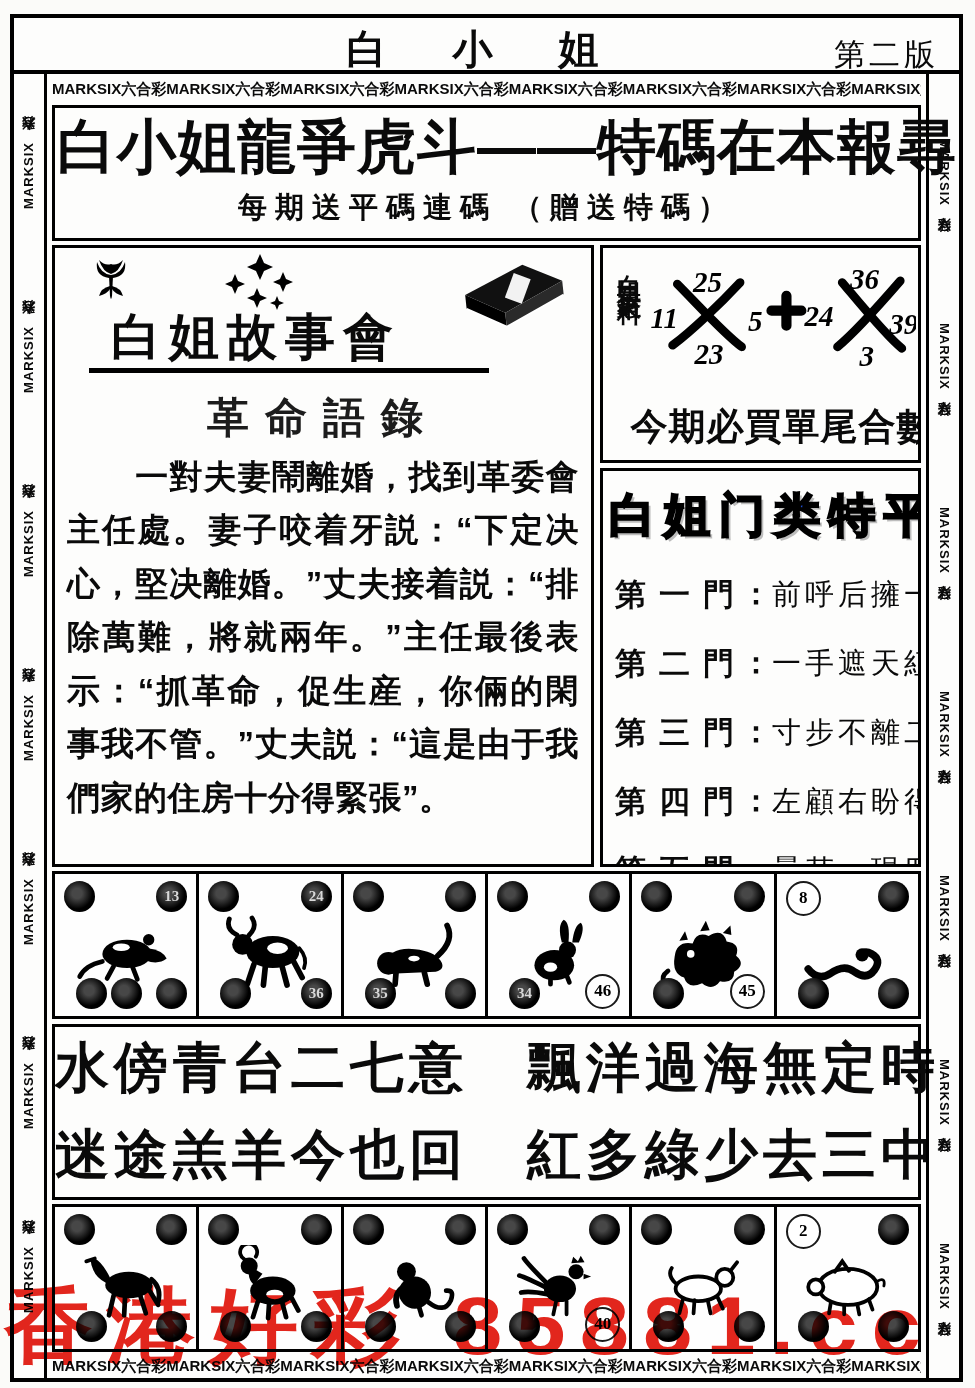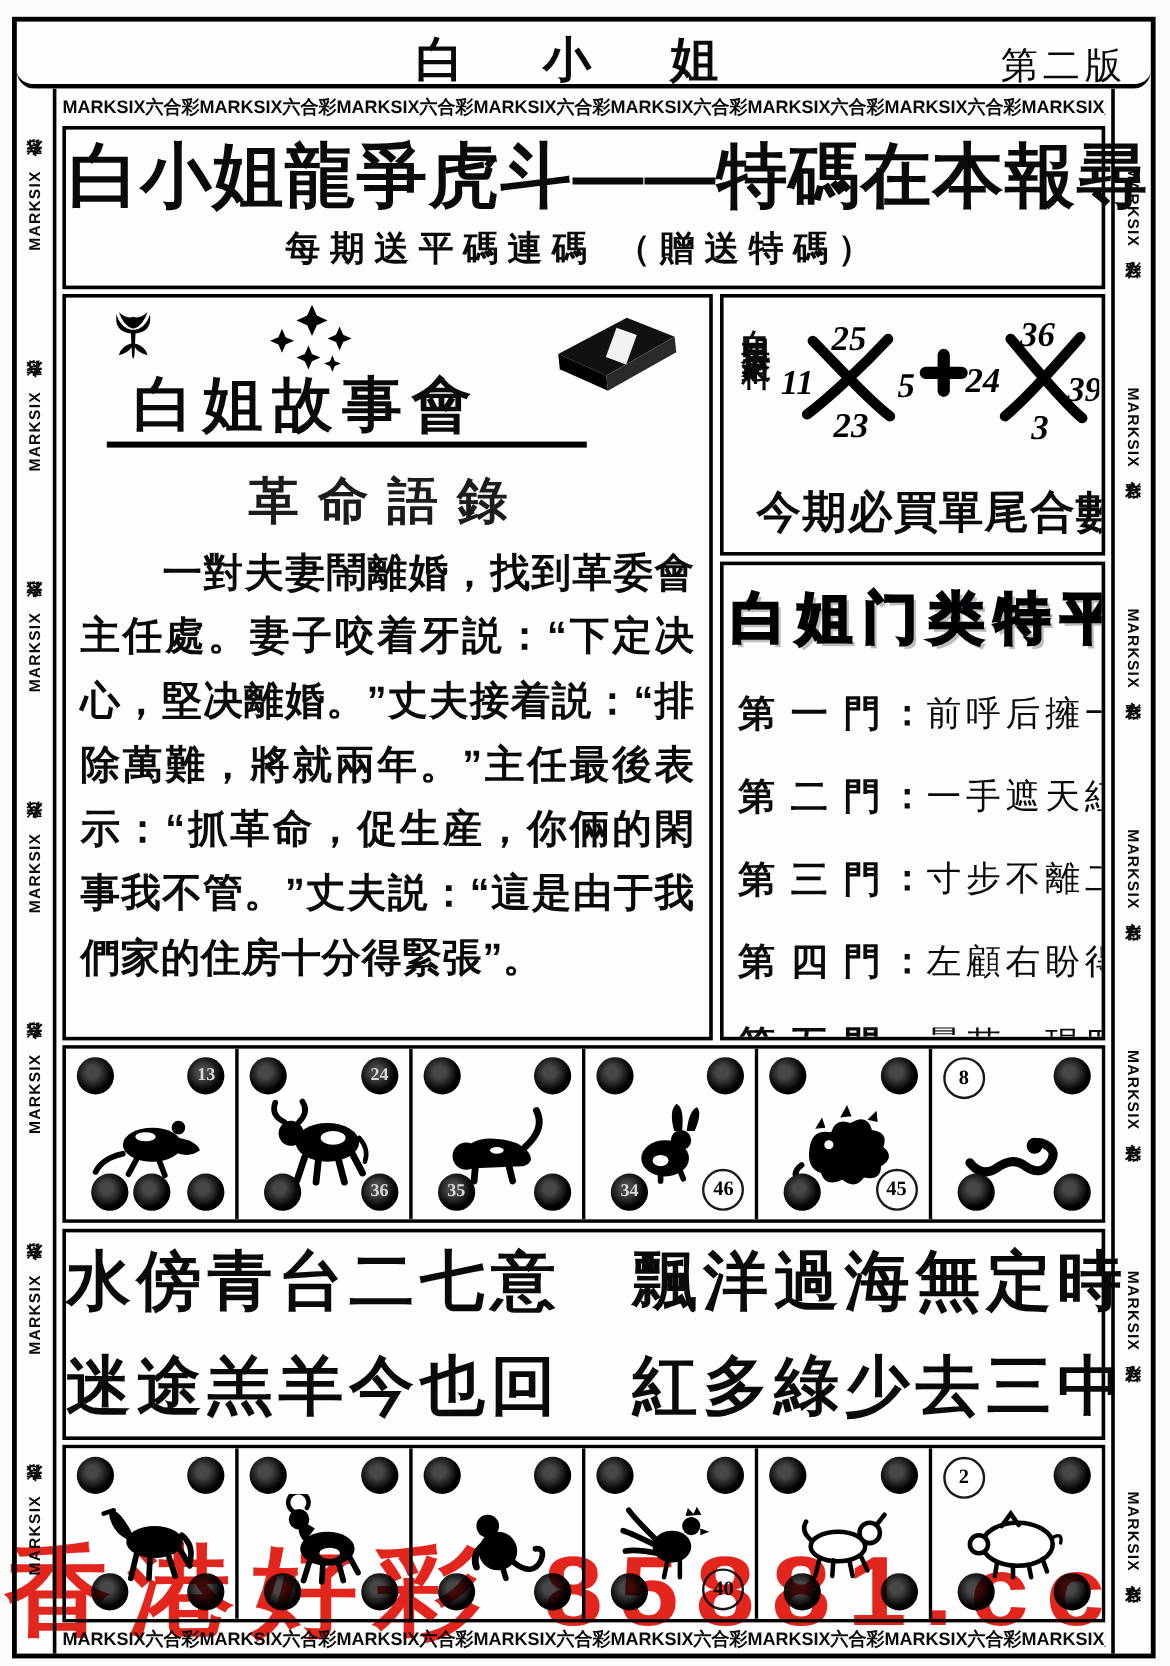--- a/index.html
+++ b/index.html
@@ -7,21 +7,21 @@
     width:975px;height:1388px;position:relative;overflow:hidden;
     background:#fbfbf9;color:#0a0a0a;
     font-family:"Liberation Sans", sans-serif;
     -webkit-font-smoothing:antialiased;
   }
   .frame{
     position:absolute;left:10px;top:14px;right:12px;bottom:6px;
     border:4px solid #000;display:flex;flex-direction:column;background:#fdfdfc;
   }
   
-  .titlebar{height:52px;border-bottom:4px solid #000;position:relative;flex:0 0 auto;border-radius:15px;}
+  .titlebar{height:52px;border-bottom:4px solid #000;position:relative;flex:0 0 auto;}
   .masthead{
     position:absolute;left:0;right:0;top:4px;text-align:center;
     font-family:"Liberation Serif", serif;font-size:40px;font-weight:600;letter-spacing:28px;
   }
   .edition{
     position:absolute;right:20px;top:16px;
     font-family:"Liberation Serif", serif;font-size:31px;font-weight:500;letter-spacing:4px;
   }
   
   .mid{flex:1;display:flex;min-height:0;}

